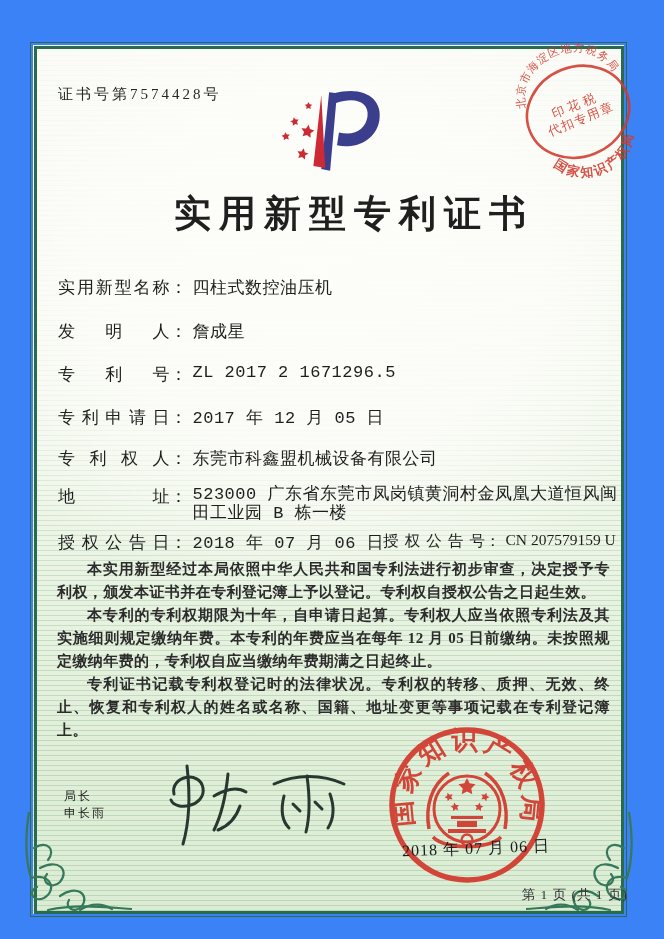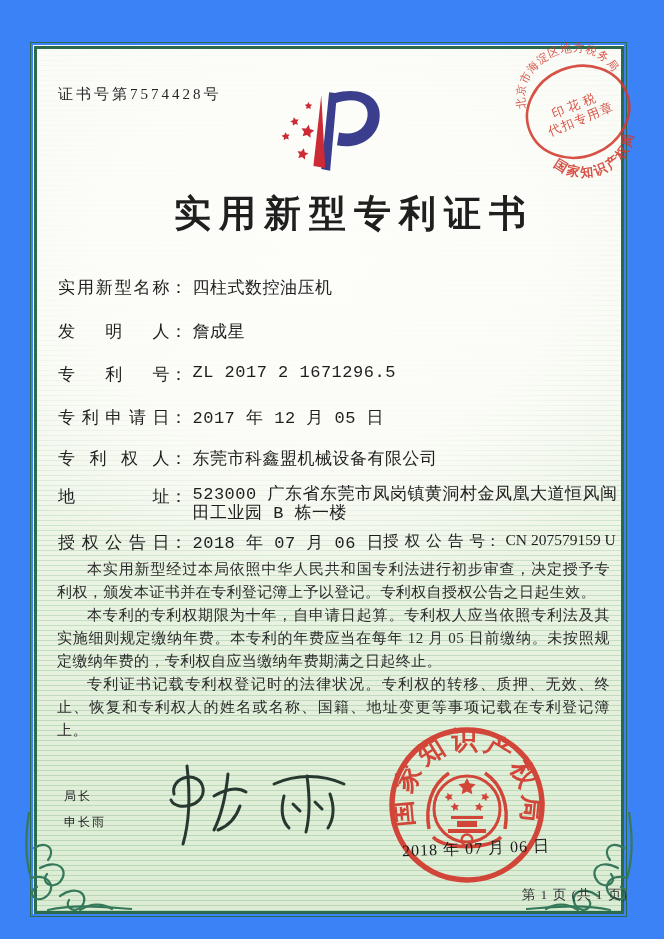--- a/index.html
+++ b/index.html
@@ -75,25 +75,26 @@
   .fcolon{vertical-align:top;}
   .fvalue{margin-left:5px;vertical-align:top;}
   .fvalue.wrap{display:inline-block;width:430px;white-space:normal;line-height:19px;}
   .grant-no{position:absolute;left:383px;top:531px;font-size:15.5px;color:#1e1e1e;white-space:nowrap;}
   .grant-no .flabel{width:102px;}
   
   .paras{
     position:absolute;left:57px;top:558px;width:553px;
     font-size:15px;line-height:23px;color:#2c2c2c;letter-spacing:0.4px;
     text-align:justify;
+    font-weight:bold;
   }
   .paras p{text-indent:2em;}
   
   .signer{position:absolute;left:64px;top:788px;font-size:12px;color:#222;letter-spacing:2px;}
-  .signer .name{margin-top:9px;}
+  .signer .name{}
   .signature{position:absolute;left:152px;top:760px;width:215px;height:90px;}
   
   .seal{position:absolute;left:385px;top:723px;width:164px;height:164px;opacity:0.93;z-index:4;}
   .seal-date{
     position:absolute;left:402px;top:838px;width:180px;
     font-size:16px;color:#1c1c1c;letter-spacing:1px;z-index:6;
     transform:rotate(-2deg);
   }
   .footer{
     position:absolute;left:31px;top:886px;width:597px;

